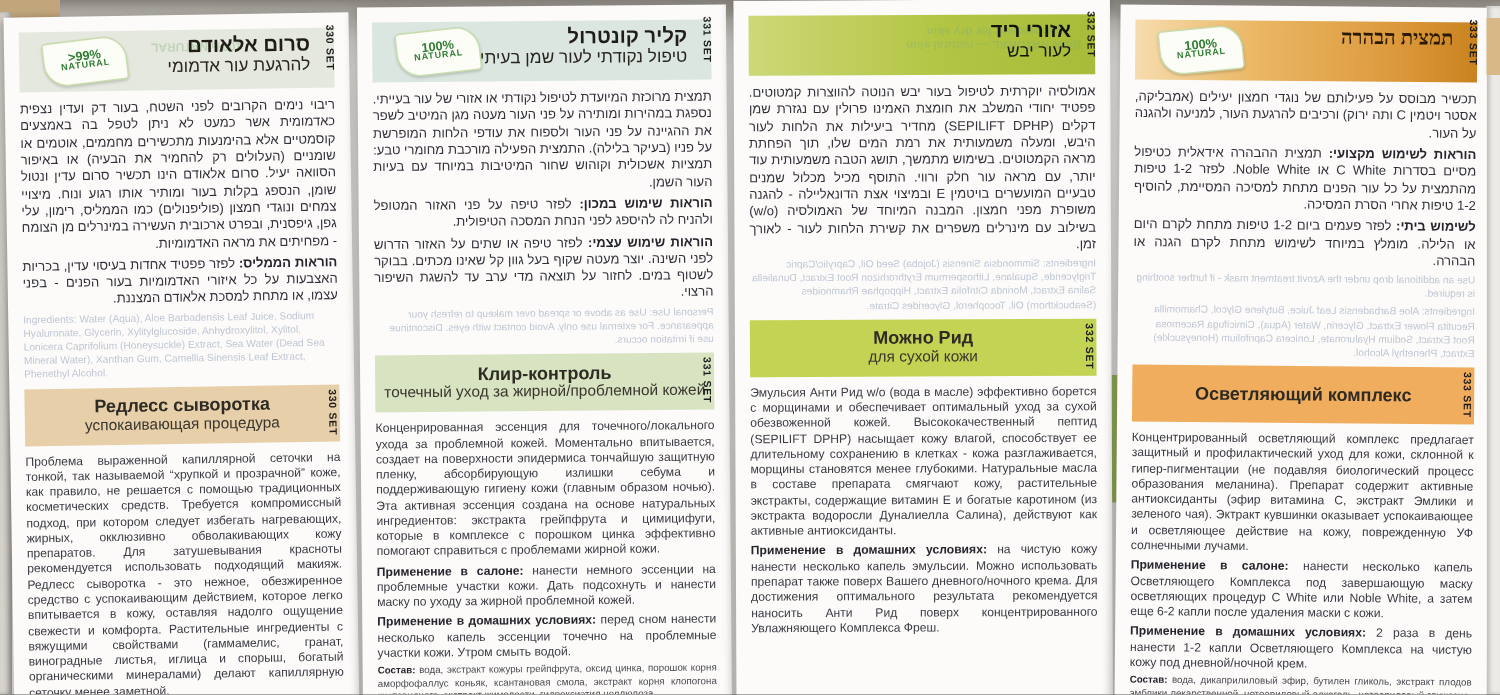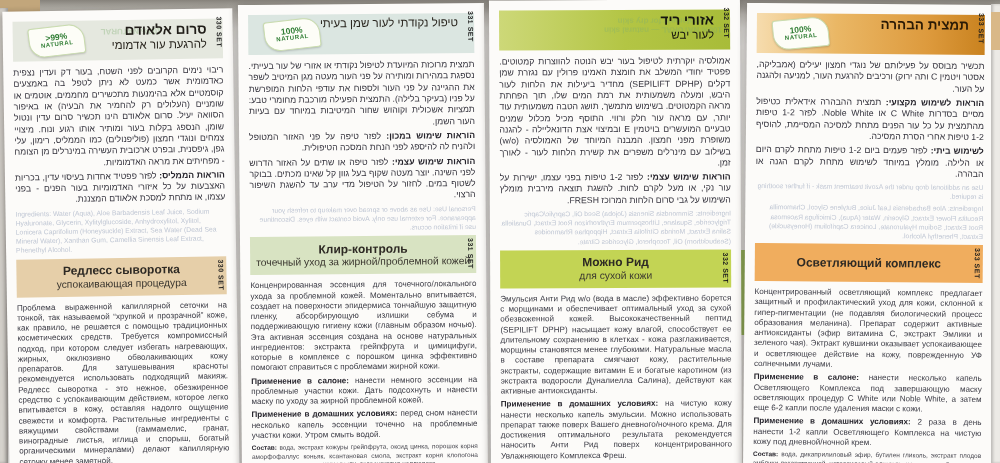--- a/index.html
+++ b/index.html
@@ -21,21 +21,21 @@
 
   .hdr{position:relative;height:40px;margin:6px 0 6px 0;display:flex;align-items:center;}
   .p1 .hdr{background:#e5e8df;}
   .p2 .hdr{background:#dbe6e1;}
   .p3 .hdr{background:linear-gradient(90deg,#cdd878 0%,#b3c544 55%,#a8bc39 100%);}
   .p4 .hdr{background:linear-gradient(90deg,#f6dcae 0%,#eab765 35%,#dd9a3d 75%,#c9821f 100%);}
   .titles{position:absolute;right:16px;top:3px;text-align:right;direction:rtl;line-height:1.15;}
   .title-he{font-size:13.5px;font-weight:bold;color:#201d18;}
   .subtitle-he{font-size:11.5px;color:#2a261f;}
   .p3 .title-he,.p3 .subtitle-he{color:#15150f;}
-  .p4 .title-he{color:#2a1a05;}
+  .p4 .title-he{color:#2a1a05;font-family:Liberation Serif, serif;}
 
   .badge{position:absolute;left:16px;top:5px;width:54px;height:28px;background:#fdfdf7;
     border:1px solid #c9dcae;border-radius:3px 16px 3px 16px;transform:rotate(-6deg);
     display:flex;flex-direction:column;align-items:center;justify-content:center;
     color:#2f7d33;font-weight:bold;box-shadow:0 1px 2px rgba(0,0,0,.18);}
   .badge .b1{font-size:8.5px;line-height:1;}
   .badge .b2{font-size:6px;letter-spacing:.6px;line-height:1.3;}
   .ghost-badge{position:absolute;left:42%;top:6px;transform:rotate(180deg);opacity:.35;color:#7fae71;
     font-weight:bold;font-size:8px;text-align:center;line-height:1.1;}
 
@@ -97,27 +97,28 @@
 
   </div>
 
   <div class="panel p2">
     <div class="hdr">
       <div class="badge">
         <span class="b1">100%</span>
         <span class="b2">NATURAL</span>
       </div>
       <div class="titles">
+        <div class="title-he">קליר קונטרול</div>
         <div class="subtitle-he">טיפול נקודתי לעור שמן בעיתי</div>
       </div>
       <div class="setlab">331 SET</div>
     </div>
     <p class="he-body">תמצית מרוכזת המיועדת לטיפול נקודתי או אזורי של עור בעייתי. נספגת במהירות ומותירה על פני העור מעטה מגן המיטיב לשפר את ההגיינה על פני העור ולספוח את עודפי הלחות המופרשת על פניו (בעיקר בלילה). התמצית הפעילה מורכבת מחומרי טבע: תמציות אשכולית וקוהוש שחור המיטיבות במיוחד עם בעיות העור השמן.</p>
     <p class="sec sec-he"><b>הוראות שימוש במכון:</b> <span>לפזר טיפה על פני האזור המטופל ולהניח לה להיספג לפני הנחת המסכה הטיפולית.</span></p>
-    <p class="sec sec-he"><b>הוראות שימוש עצמי:</b> <span>לפזר טיפה או שתים על האזור הדרוש לפני השינה. יוצר מעטה שקוף בעל גוון קל שאינו מכתים. בבוקר לשטוף במים. לחזור על הטיפול מדי ערב עד להשגת השיפור הרצוי.</span></p>
+    <p class="sec sec-he"><b>הוראות שימוש עצמי:</b> <span>לפזר טיפה או שתים על האזור הדרוש לפני השינה. יוצר מעטה שקוף בעל גוון קל שאינו מכתים. בבוקר לשטוף במים. לחזור על תוצאה מדי ערב עד להשגת השיפור הרצוי.</span></p>
     <p class="ghost mirror">Personal Use: Use as above or spread over makeup to refresh your appearance. For external use only. Avoid contact with eyes. Discontinue use if irritation occurs.</p>
     <div class="ru-band">
       <div class="ru-title">Клир-контроль</div>
       <div class="ru-sub">точечный уход за жирной/проблемной кожей</div>
       <div class="setlab">331 SET</div>
     </div>
     <p class="ru-body">Конценрированная эссенция для точечного/локального ухода за проблемной кожей. Моментально впитывается, создает на поверхности эпидермиса тончайшую защитную пленку, абсорбирующую излишки себума и поддерживающую гигиену кожи (главным образом ночью). Эта активная эссенция создана на основе натуральных ингредиентов: экстракта грейпфрута и цимицифуги, которые в комплексе с порошком цинка эффективно помогают справиться с проблемами жирной кожи.</p>
     <p class="sec sec-ru"><b>Применение в салоне:</b> <span>нанести немного эссенции на проблемные участки кожи. Дать подсохнуть и нанести маску по уходу за жирной проблемной кожей.</span></p>
     <p class="sec sec-ru"><b>Применение в домашних условиях:</b> <span>перед сном нанести несколько капель эссенции точечно на проблемные участки кожи. Утром смыть водой.</span></p>
     <p class="sec comp"><b>Состав:</b> <span>вода, экстракт кожуры грейпфрута, оксид цинка, порошок корня аморфофаллус коньяк, ксантановая смола, экстракт корня клопогона кистевидного, экстракт жимолости, гидроксиэтил целлюлоза.</span></p>
@@ -127,21 +128,20 @@
   <div class="panel p3">
     <div class="hdr">
       <div class="ghost-badge">100% NATURAL — natural skin supplement for dry skin</div>
       <div class="titles">
         <div class="title-he">אזורי ריד</div>
         <div class="subtitle-he">לעור יבש</div>
       </div>
       <div class="setlab">332 SET</div>
     </div>
     <p class="he-body">אמולסיה יוקרתית לטיפול בעור יבש הנוטה להווצרות קמטוטים. פפטיד יחודי המשלב את חומצת האמינו פרולין עם נגזרת שמן דקלים (SEPILIFT DPHP) מחדיר ביעילות את הלחות לעור היבש, ומעלה משמעותית את רמת המים שלו, תוך הפחתת מראה הקמטוטים. בשימוש מתמשך, תושג הטבה משמעותית עוד יותר, עם מראה עור חלק ורווי. התוסף מכיל מכלול שמנים טבעיים המועשרים בויטמין E ובמיצוי אצת הדונאליילה - להגנה משופרת מפני חמצון. המבנה המיוחד של האמולסיה (w/o) בשילוב עם מינרלים משפרים את קשירת הלחות לעור - לאורך זמן.</p>
-    <p class="sec sec-he"><b>הוראות שימוש עצמי:</b> <span>לפזר 1-2 טיפות בפני עצמו, ישירות על עור נקי, או מעל לקרם לחות. להשגת תוצאה מירבית מומלץ השימוש על גבי סרום הלחות המרוכז FRESH.</span></p>
     <p class="ghost mirror">Ingredients: Simmondsia Sinensis (Jojoba) Seed Oil, Caprylic/Capric Triglyceride, Squalane, Lithospermum Erythrorhizon Root Extract, Dunaliella Salina Extract, Morinda Citrifolia Extract, Hippophae Rhamnoides (Seabuckthorn) Oil, Tocopherol, Glycerides Citrate.</p>
     <div class="ru-band">
       <div class="ru-title">Можно Рид</div>
       <div class="ru-sub">для сухой кожи</div>
       <div class="setlab">332 SET</div>
     </div>
     <p class="ru-body">Эмульсия Анти Рид w/o (вода в масле) эффективно борется с морщинами и обеспечивает оптимальный уход за сухой обезвоженной кожей. Высококачественный пептид (SEPILIFT DPHP) насыщает кожу влагой, способствует ее длительному сохранению в клетках - кожа разглаживается, морщины становятся менее глубокими. Натуральные масла в составе препарата смягчают кожу, растительные экстракты, содержащие витамин E и богатые каротином (из экстракта водоросли Дуналиелла Салина), действуют как активные антиоксиданты.</p>
     <p class="sec sec-ru"><b>Применение в домашних условиях:</b> <span>на чистую кожу нанести несколько капель эмульсии. Можно использовать препарат также поверх Вашего дневного/ночного крема. Для достижения оптимального результата рекомендуется наносить Анти Рид поверх концентрированного Увлажняющего Комплекса Фреш.</span></p>
 
   </div>

